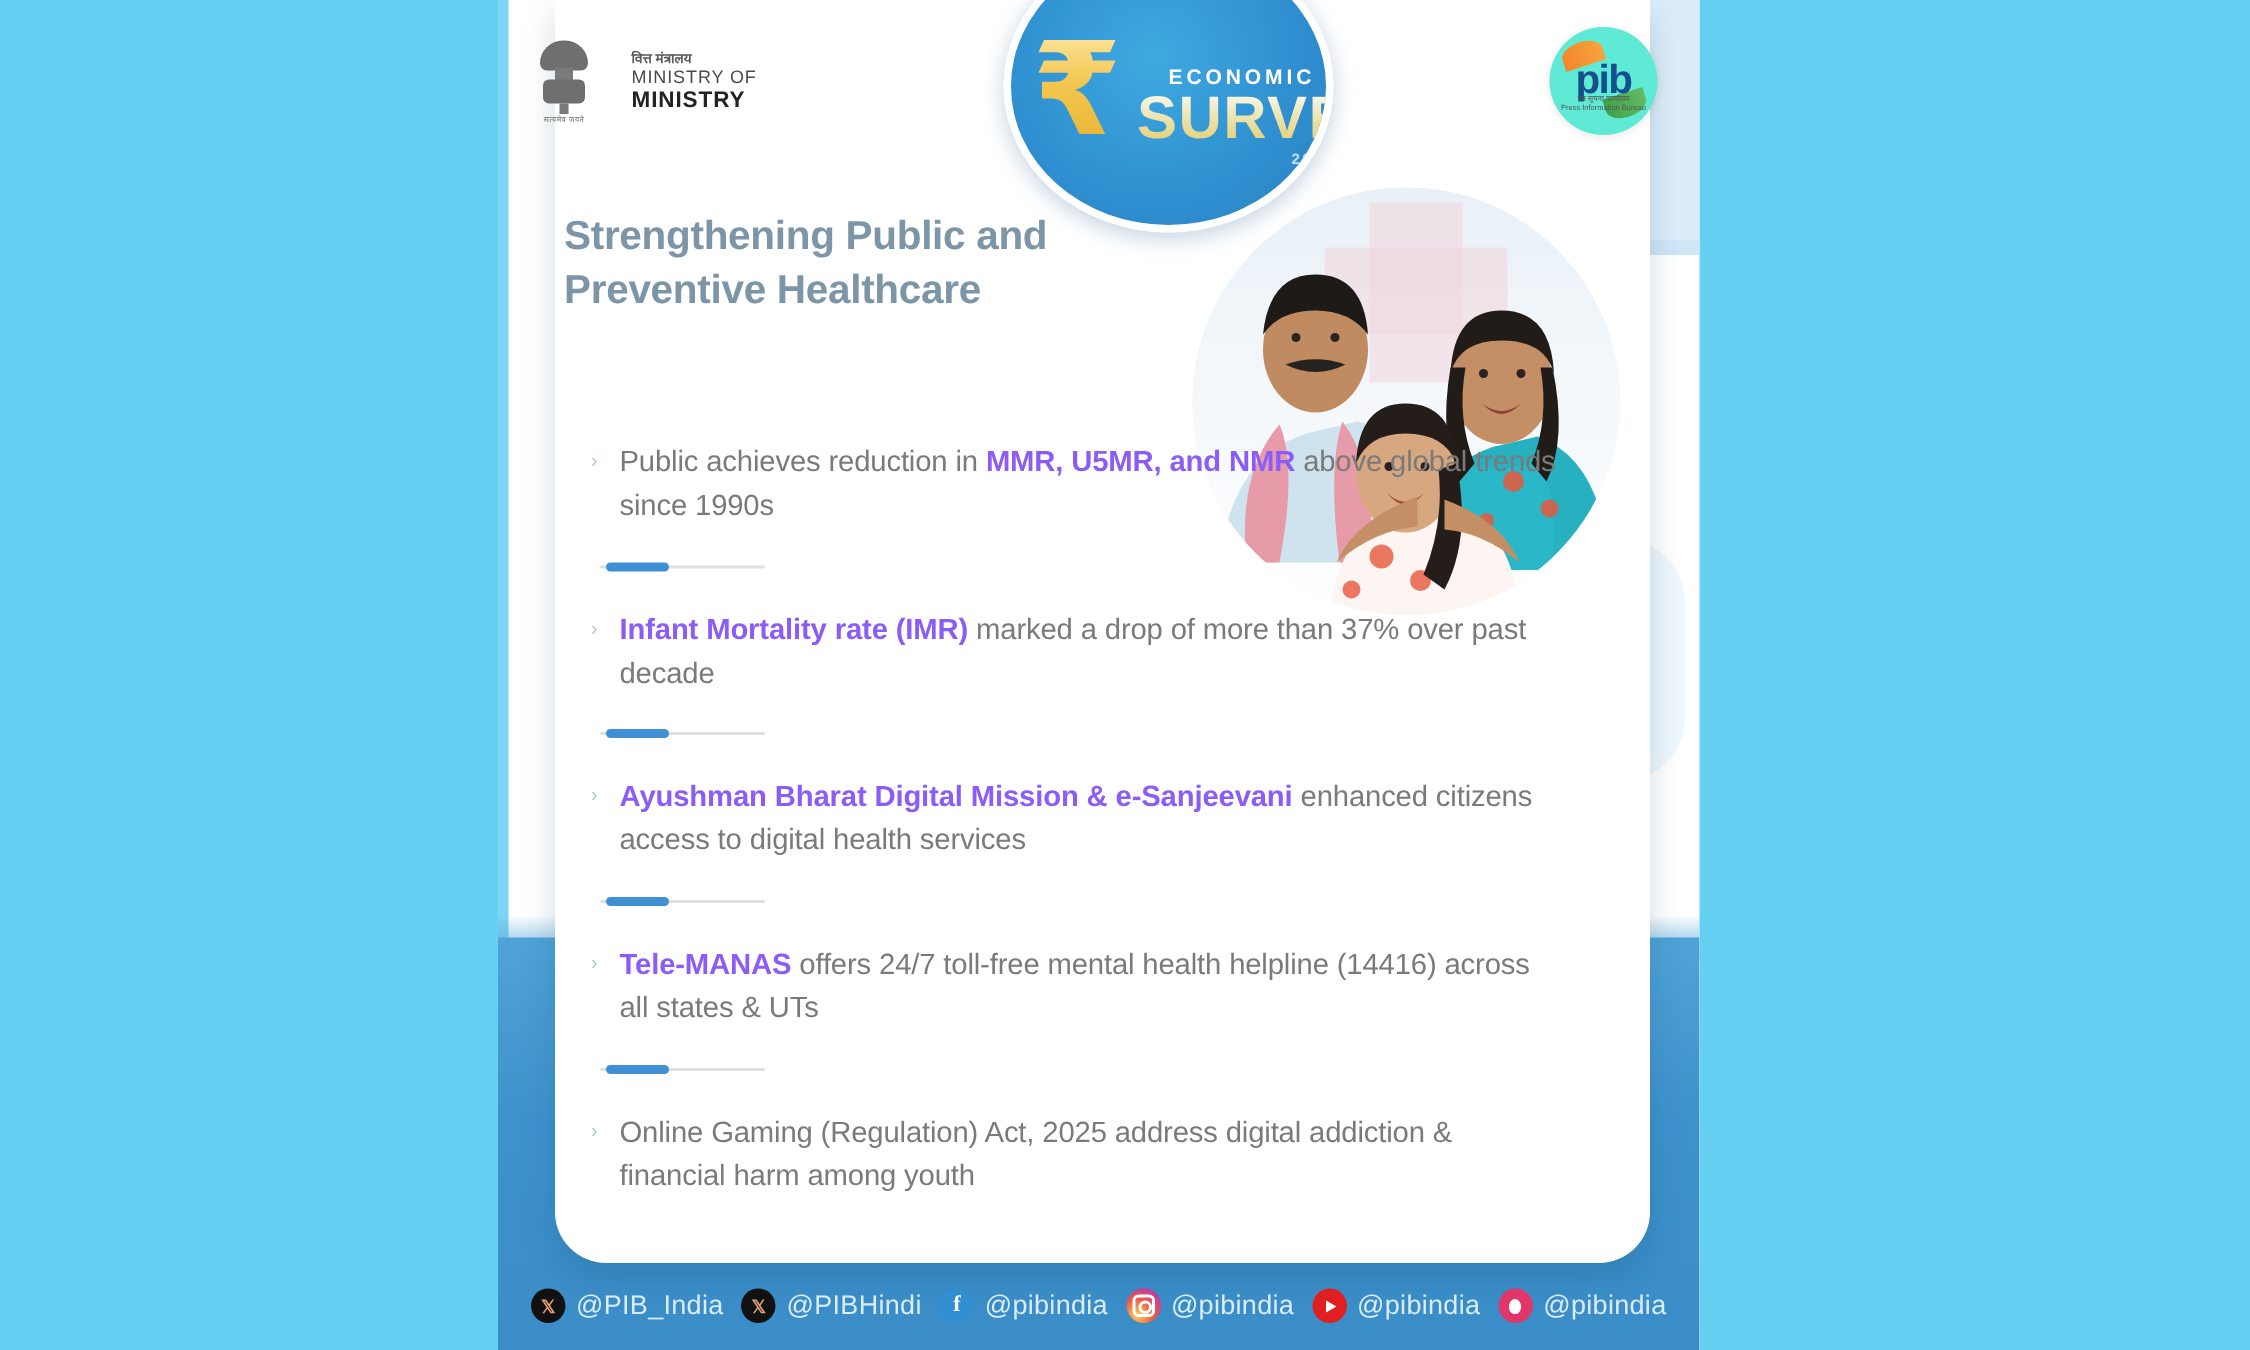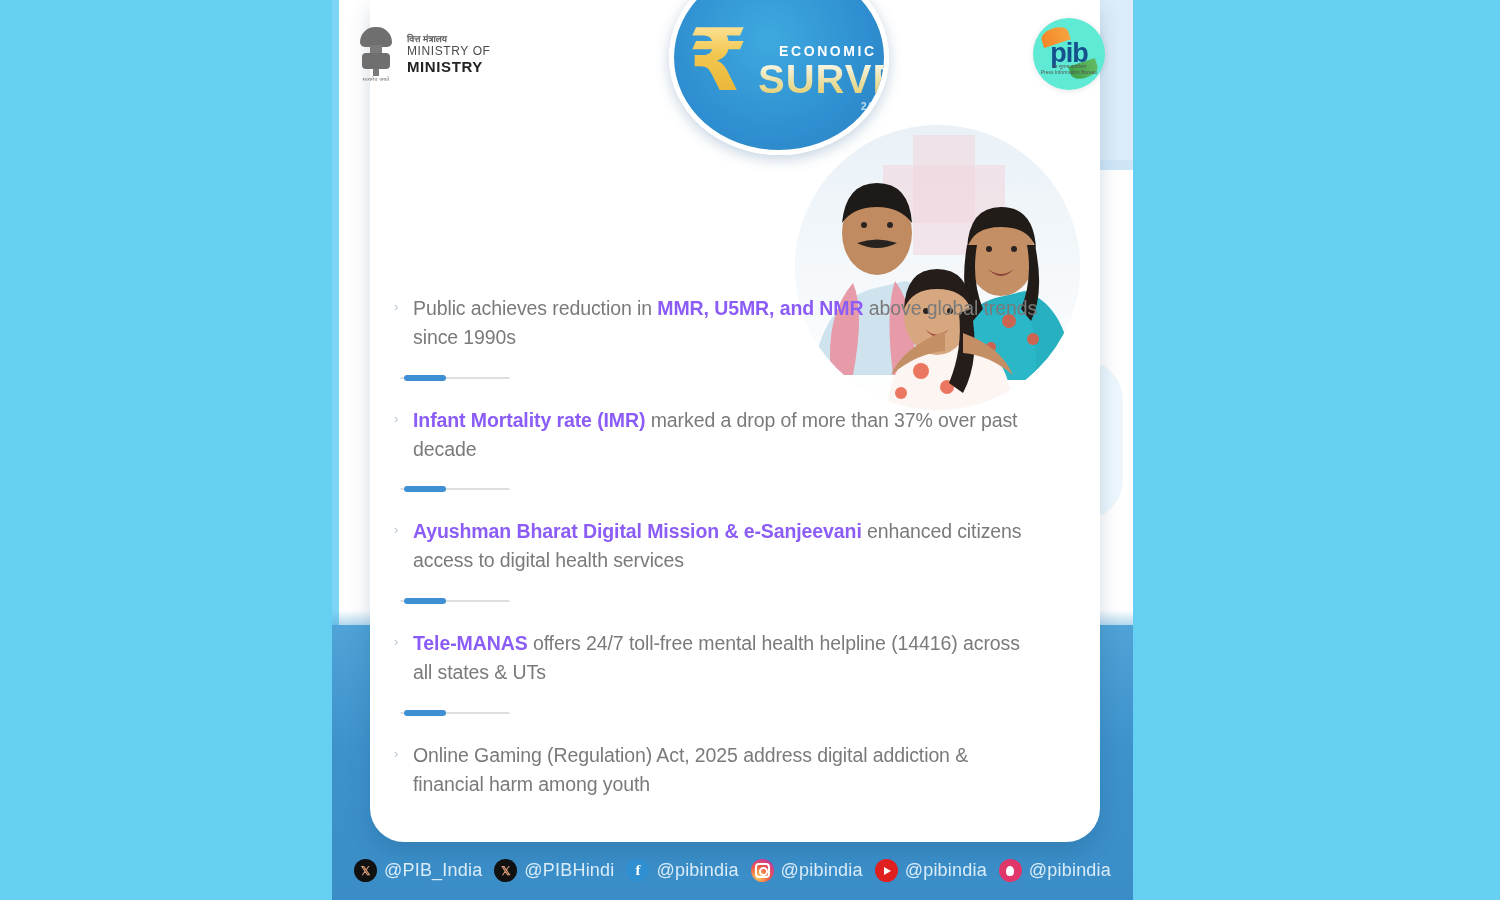--- a/index.html
+++ b/index.html
@@ -49,21 +49,21 @@
     background:#eef7fd;border-radius:40px;
   }
   .cross-pink{
     position:absolute;left:500px;top:105px;width:120px;height:120px;opacity:.5;
   }
   .cross-pink i{position:absolute;background:#f3d3d9;border-radius:4px;}
   .cross-pink i.h{left:0;top:44px;width:120px;height:34px;}
   .cross-pink i.v{left:43px;top:0;width:34px;height:120px;}
 
   
-  .moh-logo{position:absolute;left:25px;top:25px;display:flex;align-items:center;gap:12px;}
+  .moh-logo{position:absolute;left:25px;top:25px;display:flex;align-items:center;gap:26px;}
   .emblem{width:38px;height:60px;position:relative;}
   .emblem .cap{
     position:absolute;left:3px;top:2px;width:32px;height:20px;
     background:#6f6f6f;
     border-radius:16px 16px 5px 5px;
   }
   .emblem .neck{
     position:absolute;left:13px;top:20px;width:12px;height:9px;background:#7a7a7a;
   }
   .emblem .base{
@@ -229,20 +229,21 @@
       <div class="swoosh-o"></div>
       <div class="swoosh-g"></div>
       <div class="pib-text">pib</div>
       <div class="pib-sub">
         <div>पत्र सूचना कार्यालय</div>
         <div>Press Information Bureau</div>
       </div>
     </div>
 
     <div class="headline">
+      <div class="h2">Strengthening Public and Preventive Healthcare</div>
     </div>
 
     <div class="photo">
       <svg width="285" height="285" viewBox="0 0 285 285" aria-hidden="true">
         <defs>
           <linearGradient id="bgph" x1="0" y1="0" x2="0" y2="1">
             <stop offset="0%" stop-color="#e9f1f7"></stop>
               <stop offset="100%" stop-color="#ffffff"></stop>
           </linearGradient>
         </defs>

